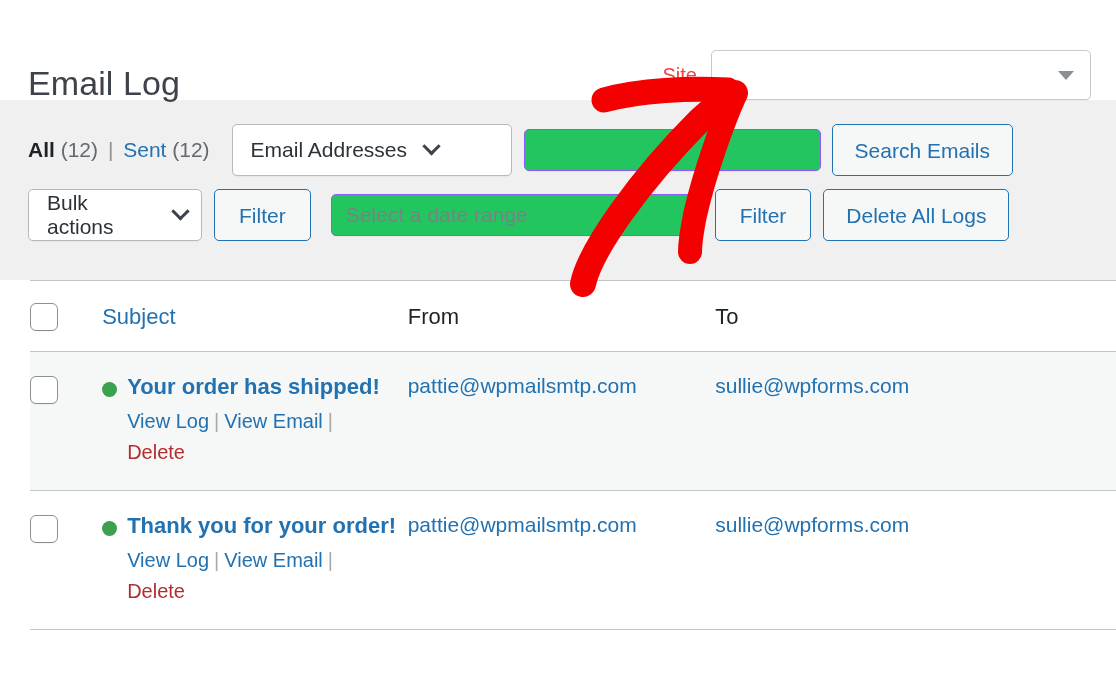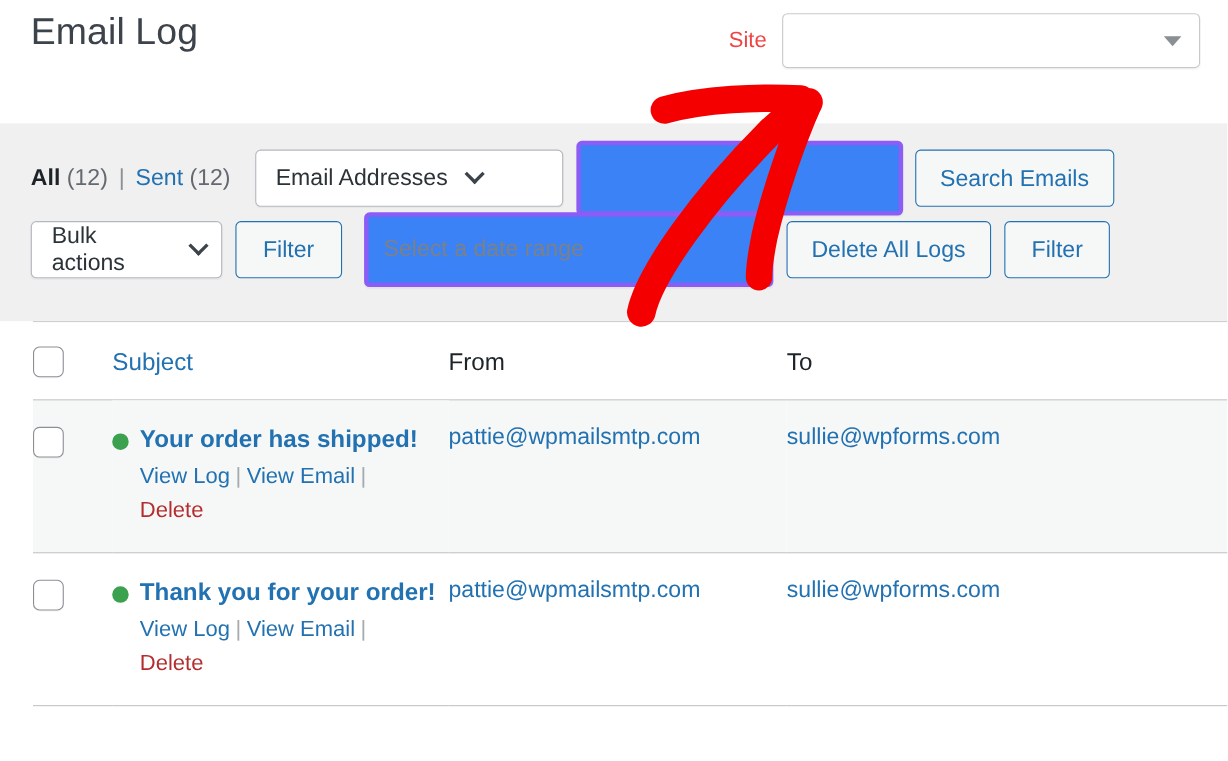--- a/index.html
+++ b/index.html
@@ -19,23 +19,22 @@
     background: #ffffff;
     overflow: hidden;
   }
 
   
   .page-header {
     position: relative;
     height: 100px;
     background: #ffffff;
     display: flex;
-    align-items: flex-start;
+    align-items: flex-end;
     padding: 0 25px 0 28px;
-    margin-top: 12px;
   }
   .page-title {
     font-size: 34px;
     font-weight: 400;
     color: #3c434a;
     letter-spacing: 0.1px;
     line-height: 1;
     margin: 0;
     flex: 0 0 auto;
   }
@@ -114,23 +113,23 @@
     margin-left: 18px;
     width: 13px; height: 13px;
     border-right: 3px solid #3c434a;
     border-bottom: 3px solid #3c434a;
     transform: rotate(45deg) translate(-3px,-3px);
   }
   #email-addresses-select { width: 280px; }
   #bulk-actions-select { width: 174px; }
 
   .text-input {
-    height: 68px;
-    background: #3b82f6;
-    border: 4px solid #8b5cf6;
+    height: 42px;
+    background: #22c55e;
+    border: 1px solid #8b5cf6;
     border-radius: 5px;
     padding: 0 14px;
     font-size: 21px;
     color: #2c3338;
     font-family: "Liberation Sans", sans-serif;
     box-shadow: 0 1px 1px rgba(0,0,0,0.04);
   }
   .text-input::placeholder { color: #7c8185; }
   #search-input { width: 297px; margin-left: 12px; }
   #date-range-input { width: 372px; margin-left: 20px; }
@@ -289,22 +288,22 @@
     <div class="toolbar-row row2">
       <div class="select-box" id="bulk-actions-select">
         <span class="value">Bulk actions</span>
         <span class="chev"></span>
       </div>
 
       <button class="btn" id="apply-button">Filter</button>
 
       <input class="text-input" id="date-range-input" type="text" placeholder="Select a date range" style="">
 
+      <button class="btn" id="filter-button">Filter</button>
       <button class="btn" id="delete-all-logs-button">Delete All Logs</button>
-      <button class="btn" id="filter-button">Filter</button>
     </div>
   </div>
 
   <div class="table-wrap">
     <table class="tbl">
       <colgroup>
         <col class="col-cb">
           <col class="col-subject">
           <col class="col-from">
           <col class="col-to">

